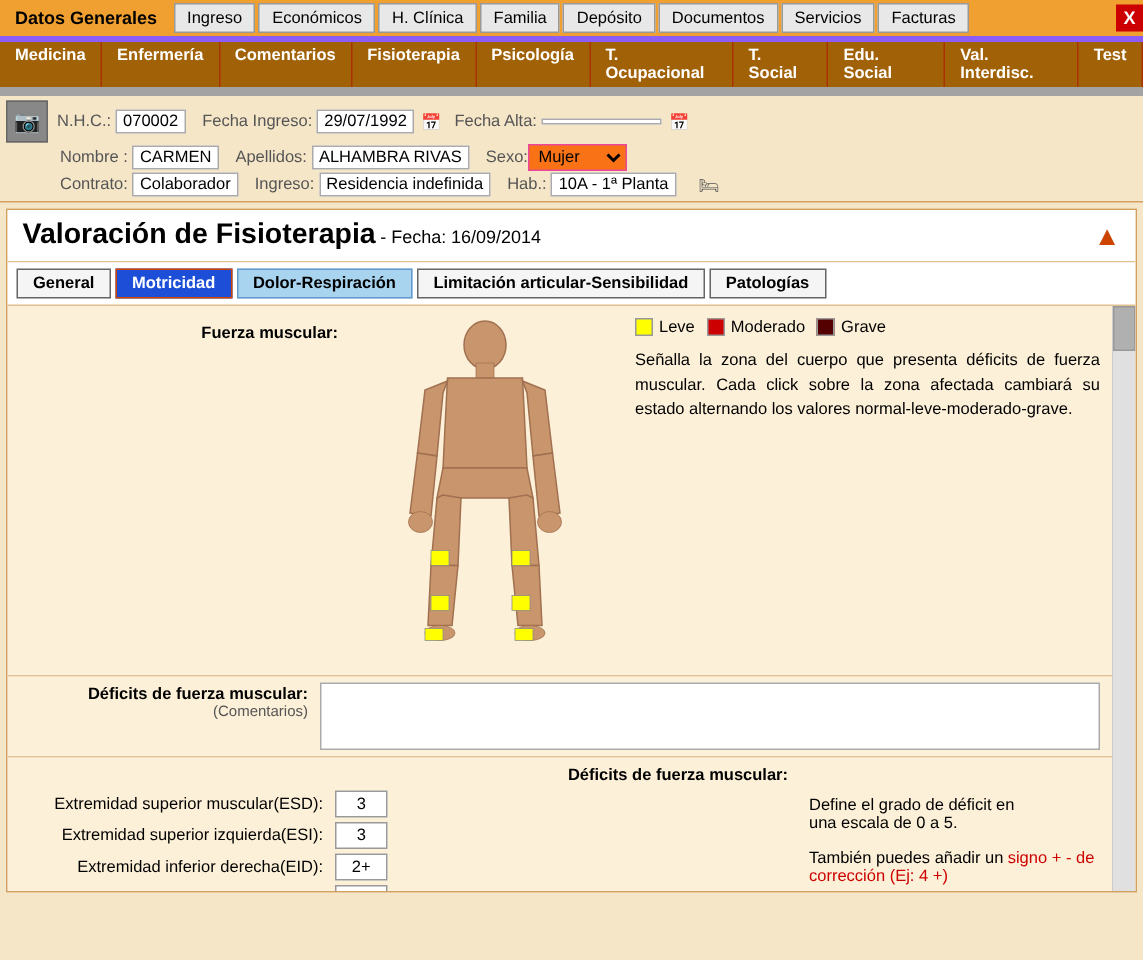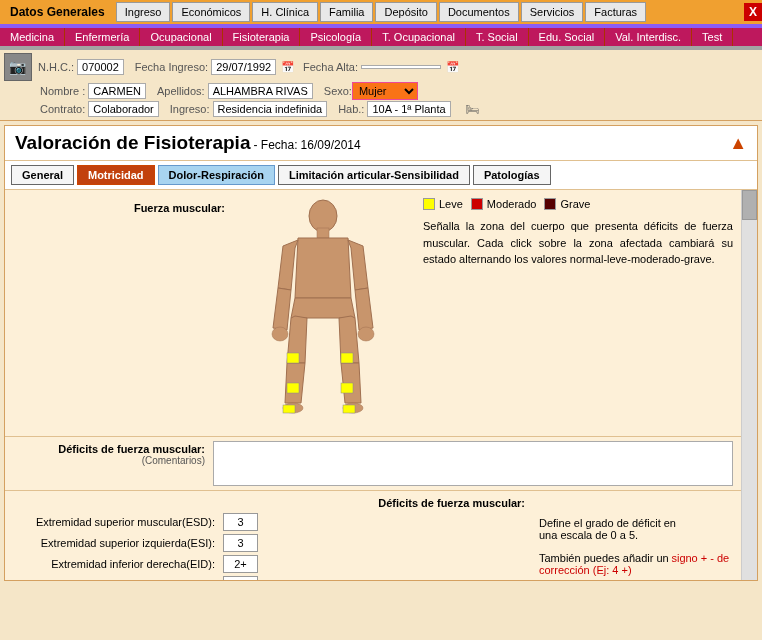--- a/index.html
+++ b/index.html
@@ -4,42 +4,42 @@
   <style>
     * { box-sizing: border-box; margin: 0; padding: 0; font-family: Arial, sans-serif; font-size: 11px; }
     body { width: 762px; height: 640px; overflow: hidden; background: #f5e6c8; }
 
     
     .top-nav { display: flex; align-items: center; background: #f0a030; border-bottom: 4px solid #8b5cf6; }
     .top-nav .nav-tab { padding: 3px 8px; border: 1px solid #999; background: #e8e8e8; cursor: pointer; margin: 2px 1px; font-size: 11px; }
     .top-nav .section-title { padding: 3px 10px; font-weight: bold; font-size: 12px; color: #000; background: #f0a030; }
     .top-nav .close-btn { margin-left: auto; background: #cc0000; color: white; border: none; width: 18px; height: 18px; cursor: pointer; font-weight: bold; font-size: 12px; display: flex; align-items: center; justify-content: center; }
 
-    .second-nav { display: flex; background: #be185d; border-bottom: 4px solid #a3a3a3; }
+    .second-nav { display: flex; background: #a16207; border-bottom: 6px solid #a3a3a3; font-weight: bold; }
     .second-nav .nav-tab2 { padding: 3px 10px; color: white; cursor: pointer; font-size: 11px; border-right: 1px solid #aa3300; }
 
     
     .patient-info { background: #f5e6c8; border-bottom: 1px solid #d4a060; padding: 2px 4px; }
     .patient-row { display: flex; align-items: center; margin: 1px 0; }
     .patient-label { color: #555; }
     .patient-value { background: #fff; border: 1px solid #aaa; padding: 1px 4px; margin: 0 3px; }
     .patient-field { display: inline-flex; align-items: center; margin-right: 8px; }
     .cam-icon { width: 28px; height: 28px; background: #888; border: 1px solid #666; display: flex; align-items: center; justify-content: center; color: white; font-size: 14px; margin-right: 6px; }
     .select-field { background: #f97316; border: 1px solid #ec4899; padding: 1px 2px; }
     .date-icon { color: #c87000; margin-left: 2px; cursor: pointer; }
     .bed-icon { color: #555; margin-left: 4px; }
 
     
     .main-content { background: #fff; margin: 4px; border: 1px solid #d4a060; overflow: hidden; }
     .valoracion-header { background: #fff; padding: 6px 10px; border-bottom: 1px solid #e0c090; display: flex; align-items: center; justify-content: space-between; }
 
     
     .sub-tabs { display: flex; padding: 4px 6px; background: #fff; border-bottom: 1px solid #e0c090; gap: 3px; }
     .sub-tab { padding: 3px 10px; border: 1px solid #666; cursor: pointer; font-size: 11px; font-weight: bold; }
-    .sub-tab.active { background: #c2410c; color: white; border-color: #cc4400; }
+    .sub-tab.active { background: #1d4ed8; color: white; border-color: #cc4400; }
     .sub-tab.inactive { background: #f5f5f5; color: #000; }
     .sub-tab.blue { background: #a8d4f0; color: #000; border-color: #6699cc; }
 
     
     .fuerza-section { padding: 8px; background: #fdf0d8; border-bottom: 1px solid #e0c090; }
     .desc-text { font-size: 11px; line-height: 1.5; text-align: justify; margin-top: 8px; }
 
     
     .deficits-section { background: #fdf0d8; border-bottom: 1px solid #e0c090; padding: 4px 8px; }
     .deficits-row { display: flex; align-items: flex-start; }
@@ -65,21 +65,21 @@
   <button class="nav-tab">Depósito</button>
   <button class="nav-tab">Documentos</button>
   <button class="nav-tab">Servicios</button>
   <button class="nav-tab">Facturas</button>
   <button class="close-btn">X</button>
 </div>
 
 <div class="second-nav">
   <div class="nav-tab2">Medicina</div>
   <div class="nav-tab2">Enfermería</div>
-  <div class="nav-tab2">Ocupacional</div>
+  <div class="nav-tab2">Comentarios</div>
   <div class="nav-tab2">Fisioterapia</div>
   <div class="nav-tab2">Psicología</div>
   <div class="nav-tab2">T. Ocupacional</div>
   <div class="nav-tab2">T. Social</div>
   <div class="nav-tab2">Edu. Social</div>
   <div class="nav-tab2">Val. Interdisc.</div>
   <div class="nav-tab2">Test</div>
 </div>
 
 <div class="patient-info">

